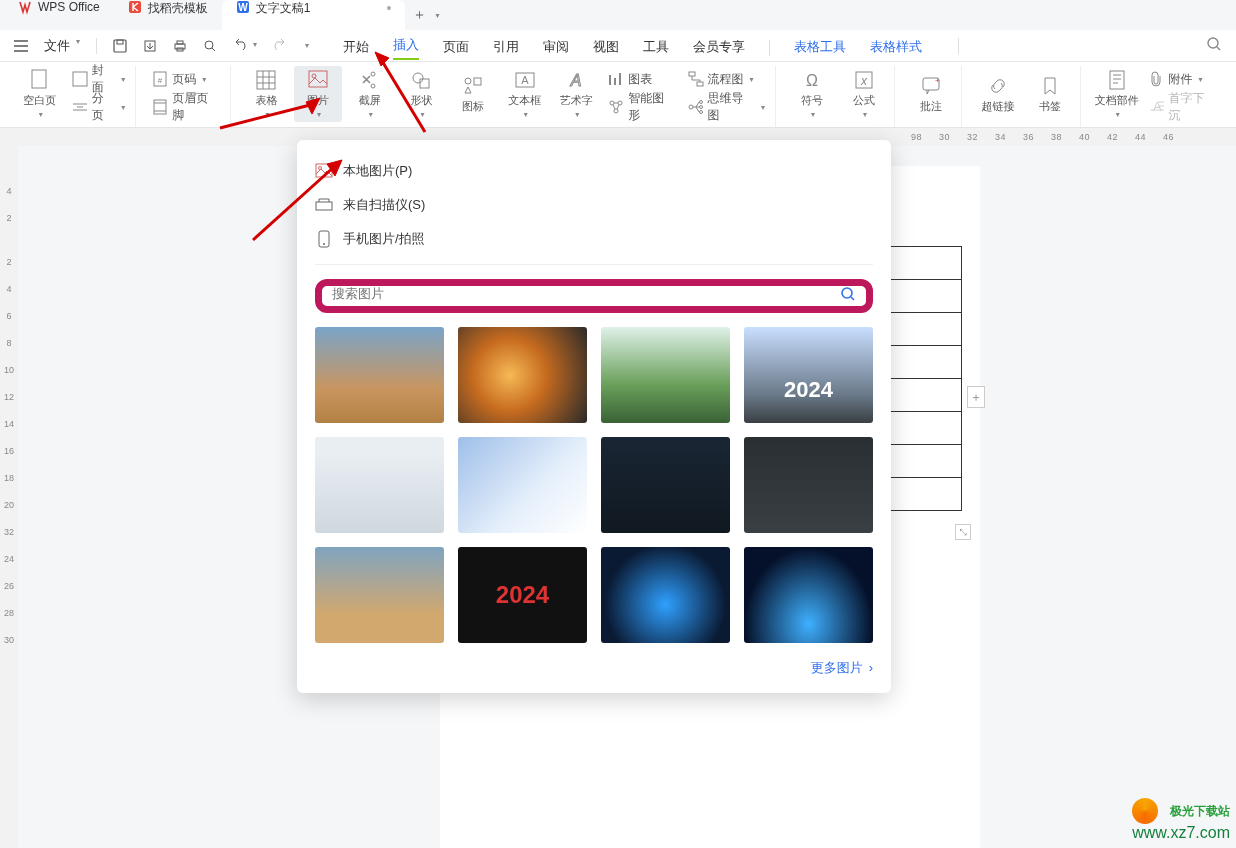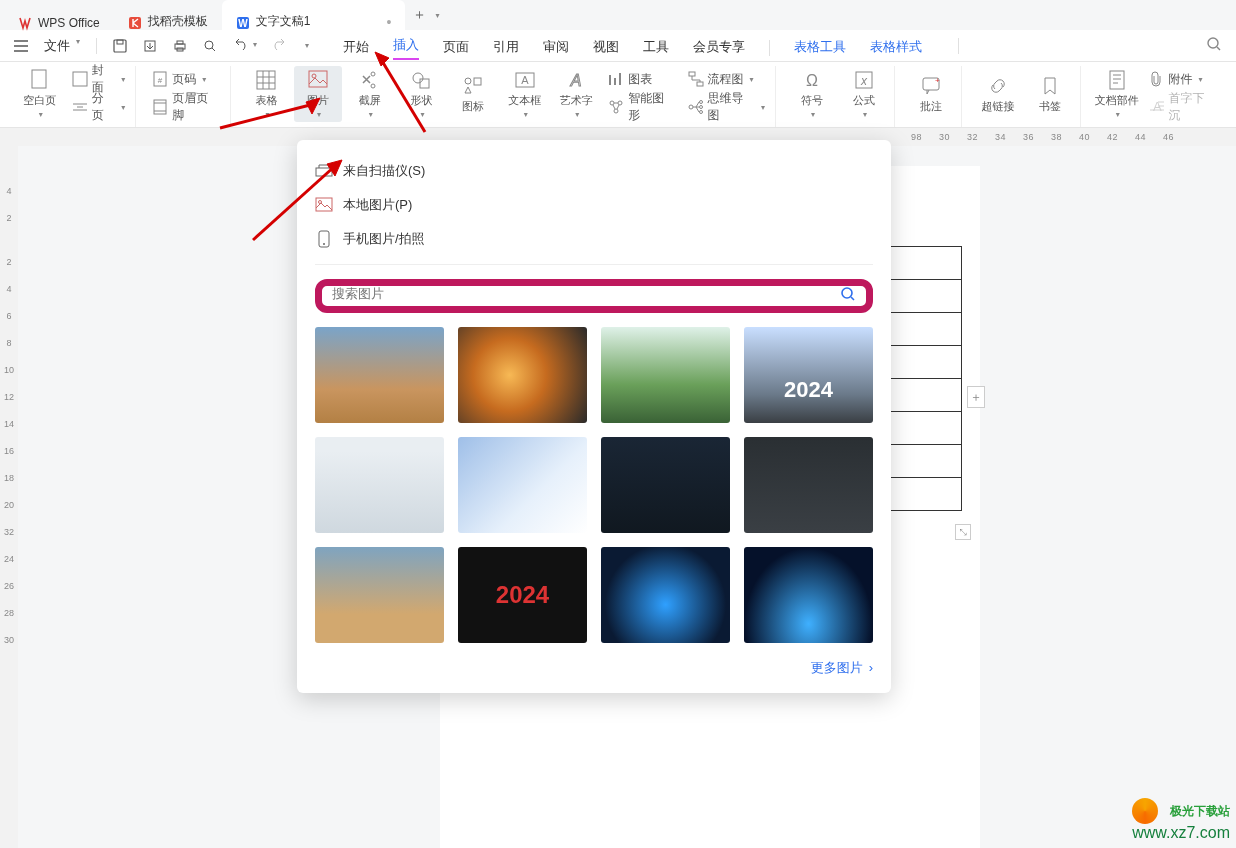--- a/index.html
+++ b/index.html
@@ -1,31 +1,31 @@
 <!DOCTYPE html>
 <html><head>
 <meta charset="utf-8">
 <style>
 * { margin:0; padding:0; box-sizing:border-box; font-family:"Microsoft YaHei","PingFang SC",sans-serif; }
 body { background:#f5f6f7; width:1236px; height:848px; overflow:hidden; position:relative; }
 
 
 .tabbar { display:flex; align-items:center; height:30px; background:#f5f6f7; padding-left:4px; gap:0; }
-.tab { display:flex; align-items:flex-end; gap:6px; padding:0 14px; height:30px; font-size:12px; color:#333; cursor:pointer; }
+.tab { display:flex; align-items:flex-start; gap:6px; padding:0 14px; height:30px; font-size:12px; color:#333; cursor:pointer; }
 .tab.active { background:#fff; border-radius:6px 6px 0 0; }
 .tab .ico { width:14px; height:14px; display:inline-flex; align-items:center; justify-content:center; }
 .newtab { width:28px; display:flex; align-items:center; justify-content:center; color:#666; font-size:14px; }
 
 
 .qbar { display:flex; align-items:center; height:32px; background:#fff; border-bottom:1px solid #e5e5e5; padding:0 14px; gap:16px; font-size:13px; color:#333; }
 .qbar .qbtn { display:flex; align-items:flex-start; gap:4px; color:#333; }
 .qbar .sep { width:1px; height:16px; background:#e0e0e0; }
 .menus { display:flex; gap:24px; margin-left:18px;align-items:flex-end; }
 .menus .m { cursor:pointer; }
-.menus .m.active { color:#2f6fed; border-bottom:2px solid #d946ef; padding-bottom:4px; margin-bottom:-4px; }
+.menus .m.active { color:#2f6fed; border-bottom:2px solid #84cc16; padding-bottom:4px; margin-bottom:-4px; }
 .menus .blue { color:#2f6fed; }
 .searchic { margin-left:auto; color:#888; }
 
 
 .ribbon { display:flex; background:#fff; height:66px; border-bottom:1px solid #e5e5e5; padding:4px 10px 0; gap:6px; }
 .rgrp { display:flex; align-items:flex-start; gap:4px; padding:0 6px; border-right:1px solid #eee; }
 .rgrp:last-child { border-right:none; }
 .rbtn { display:flex; flex-direction:column; align-items:center; justify-content:center; width:48px; height:56px; font-size:11px; color:#555; gap:2px; cursor:pointer; border-radius:3px; }
 .rbtn.sel { background:#e8ecef; }
 .rbtn .ric { width:22px; height:22px; display:flex; align-items:center; justify-content:center; color:#555; }
@@ -528,36 +528,36 @@
         </tr>
   </tbody>
     </table>
   <div class="addcol">＋</div>
   <div class="expand">⤡</div>
 </div>
 
 <div class="panel">
   <div class="popt">
     <span class="pic">
-        <svg width="18" height="14">
-          <rect x="1" y="4" width="16" height="8" fill="none" stroke="#666"></rect>
-          <path d="M4 4V1h10v3" stroke="#666" fill="none"></path>
-        </svg>
-      </span>
-    <span>来自扫描仪(S)</span>
-  </div>
-  <div class="popt">
-    <span class="pic">
         <svg width="18" height="16">
           <rect x="1" y="1" width="16" height="13" fill="none" stroke="#c66"></rect>
           <circle cx="5" cy="5" r="1.5" fill="none" stroke="#c66"></circle>
           <path d="M1 11l5-5 4 4 2-2 5 5" stroke="#c66" fill="none"></path>
         </svg>
       </span>
     <span>本地图片(P)</span>
+  </div>
+  <div class="popt">
+    <span class="pic">
+        <svg width="18" height="14">
+          <rect x="1" y="4" width="16" height="8" fill="none" stroke="#666"></rect>
+          <path d="M4 4V1h10v3" stroke="#666" fill="none"></path>
+        </svg>
+      </span>
+    <span>来自扫描仪(S)</span>
   </div>
   <div class="popt">
     <span class="pic">
         <svg width="16" height="18">
           <rect x="3" y="1" width="10" height="16" rx="2" fill="none" stroke="#666"></rect>
           <circle cx="8" cy="14" r="1" fill="#666"></circle>
         </svg>
       </span>
     <span>手机图片/拍照</span>
   </div>

